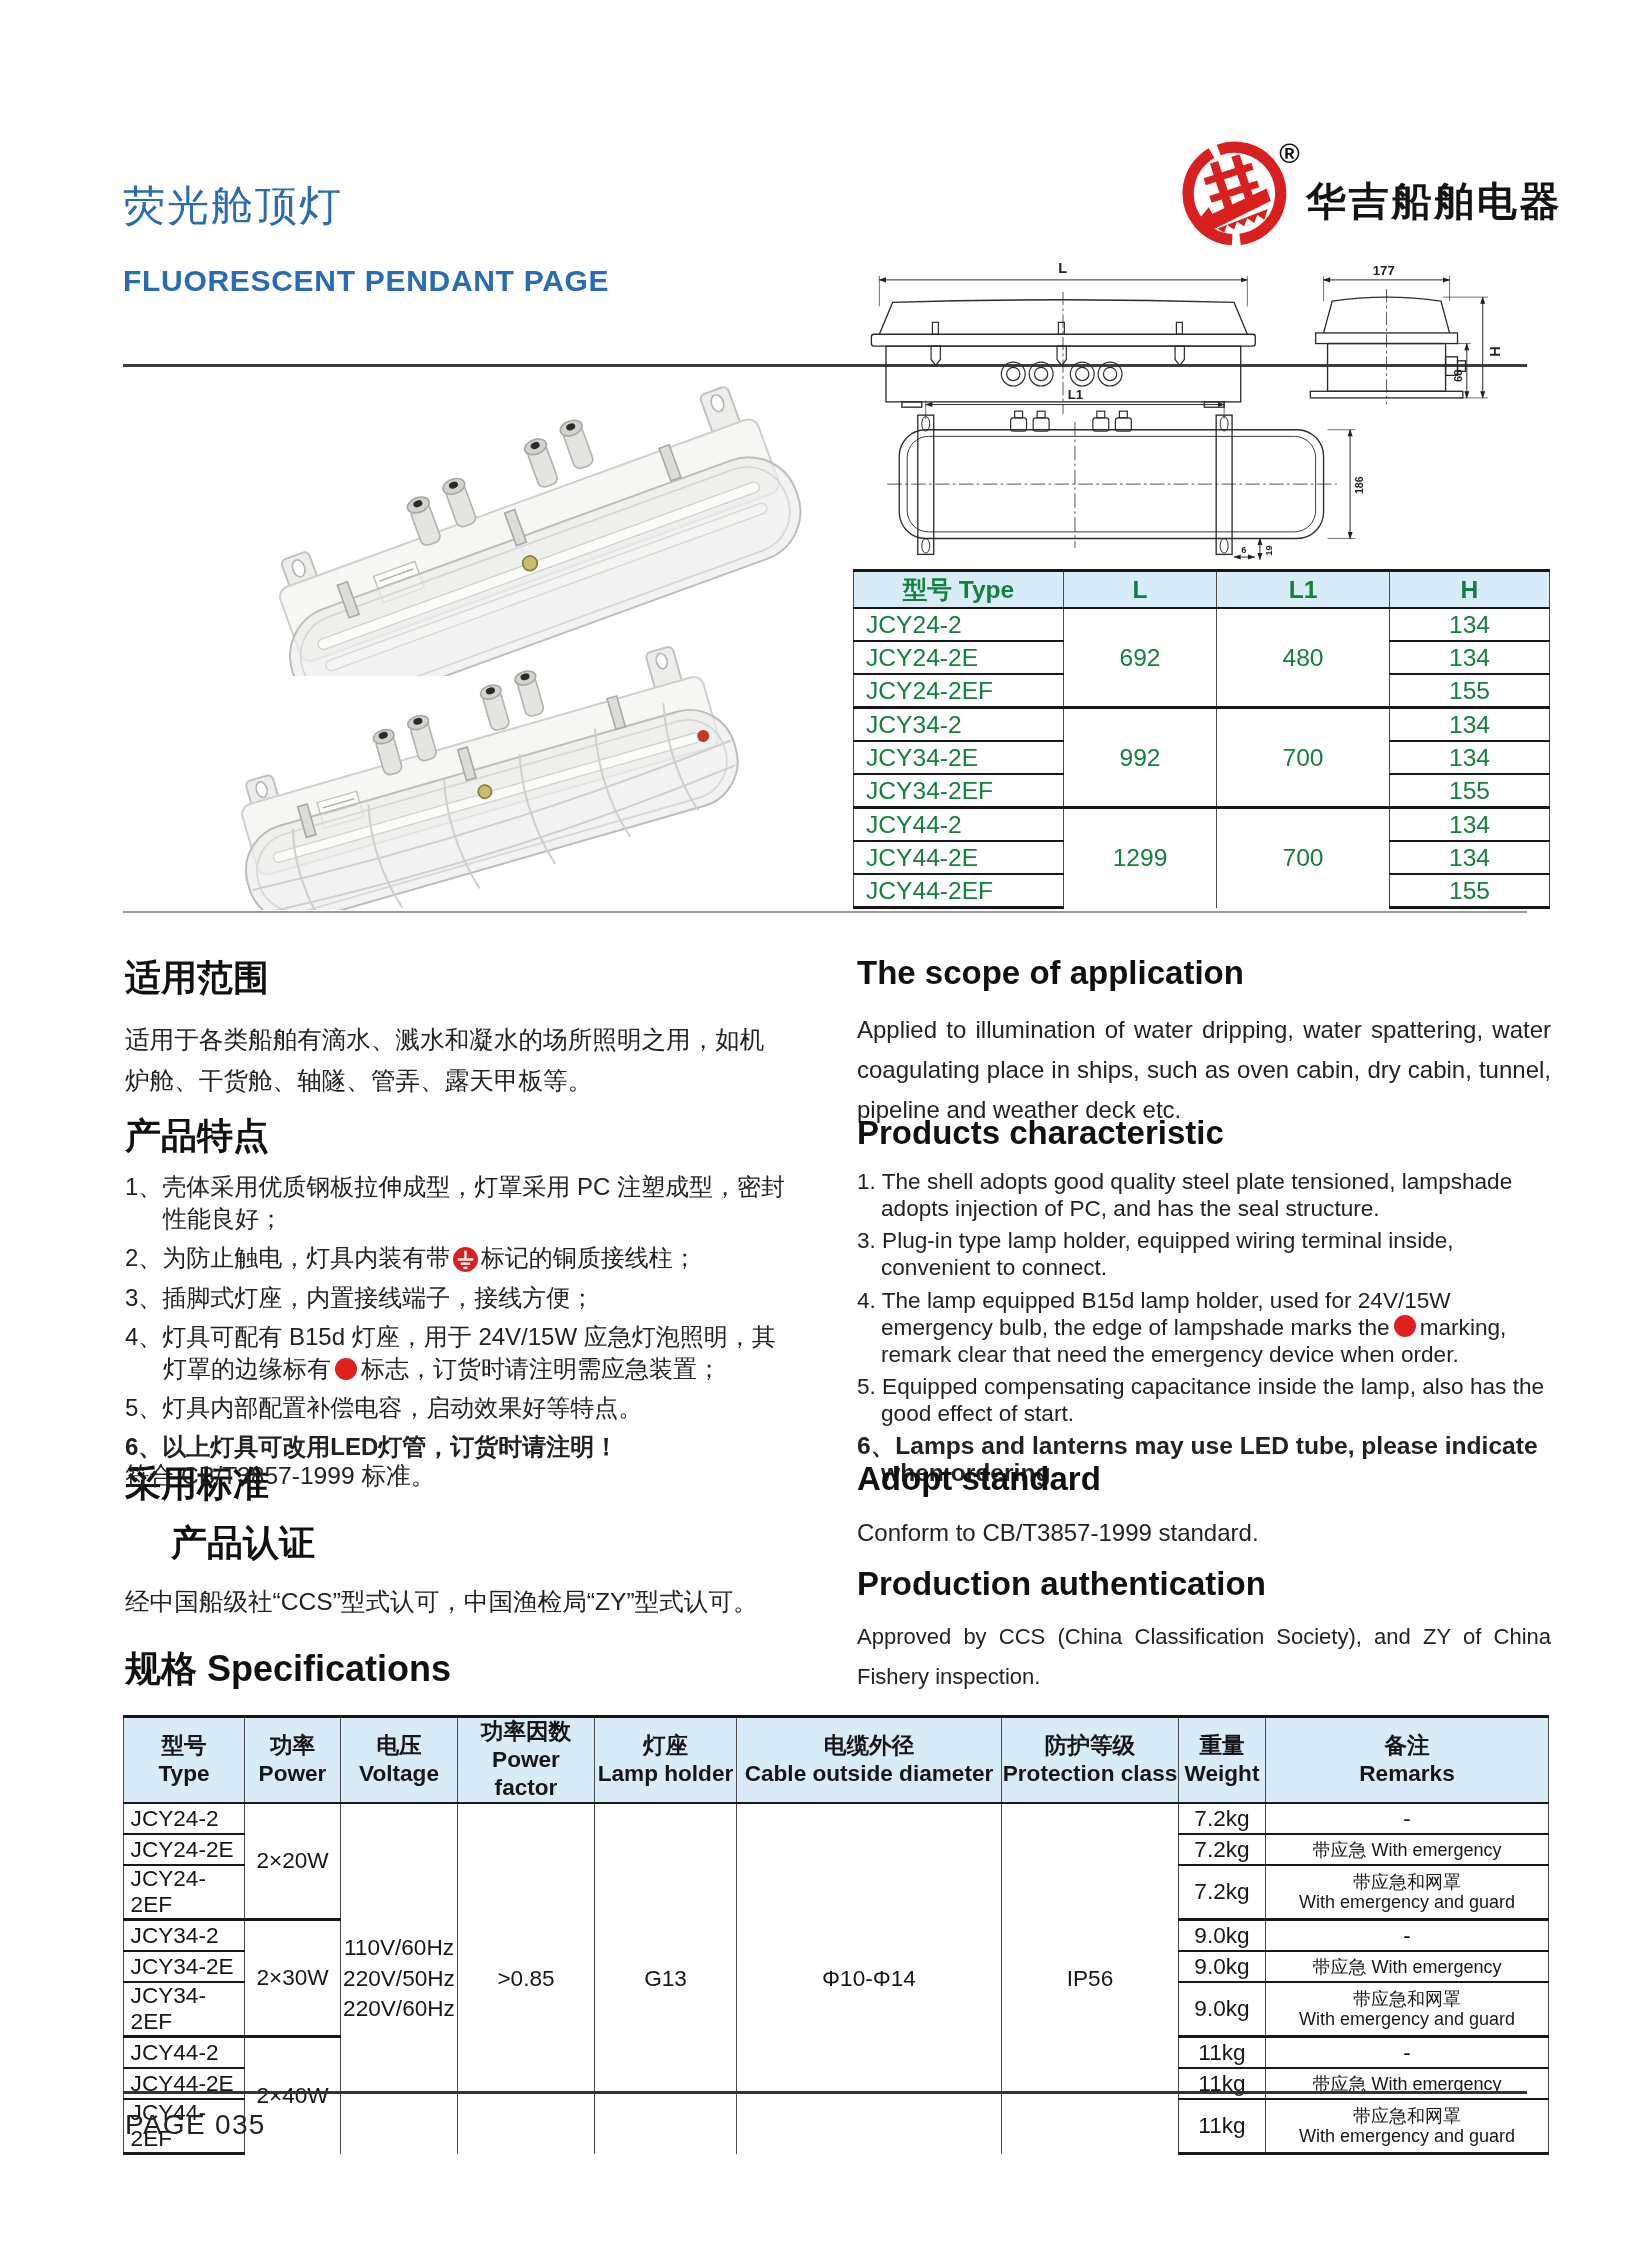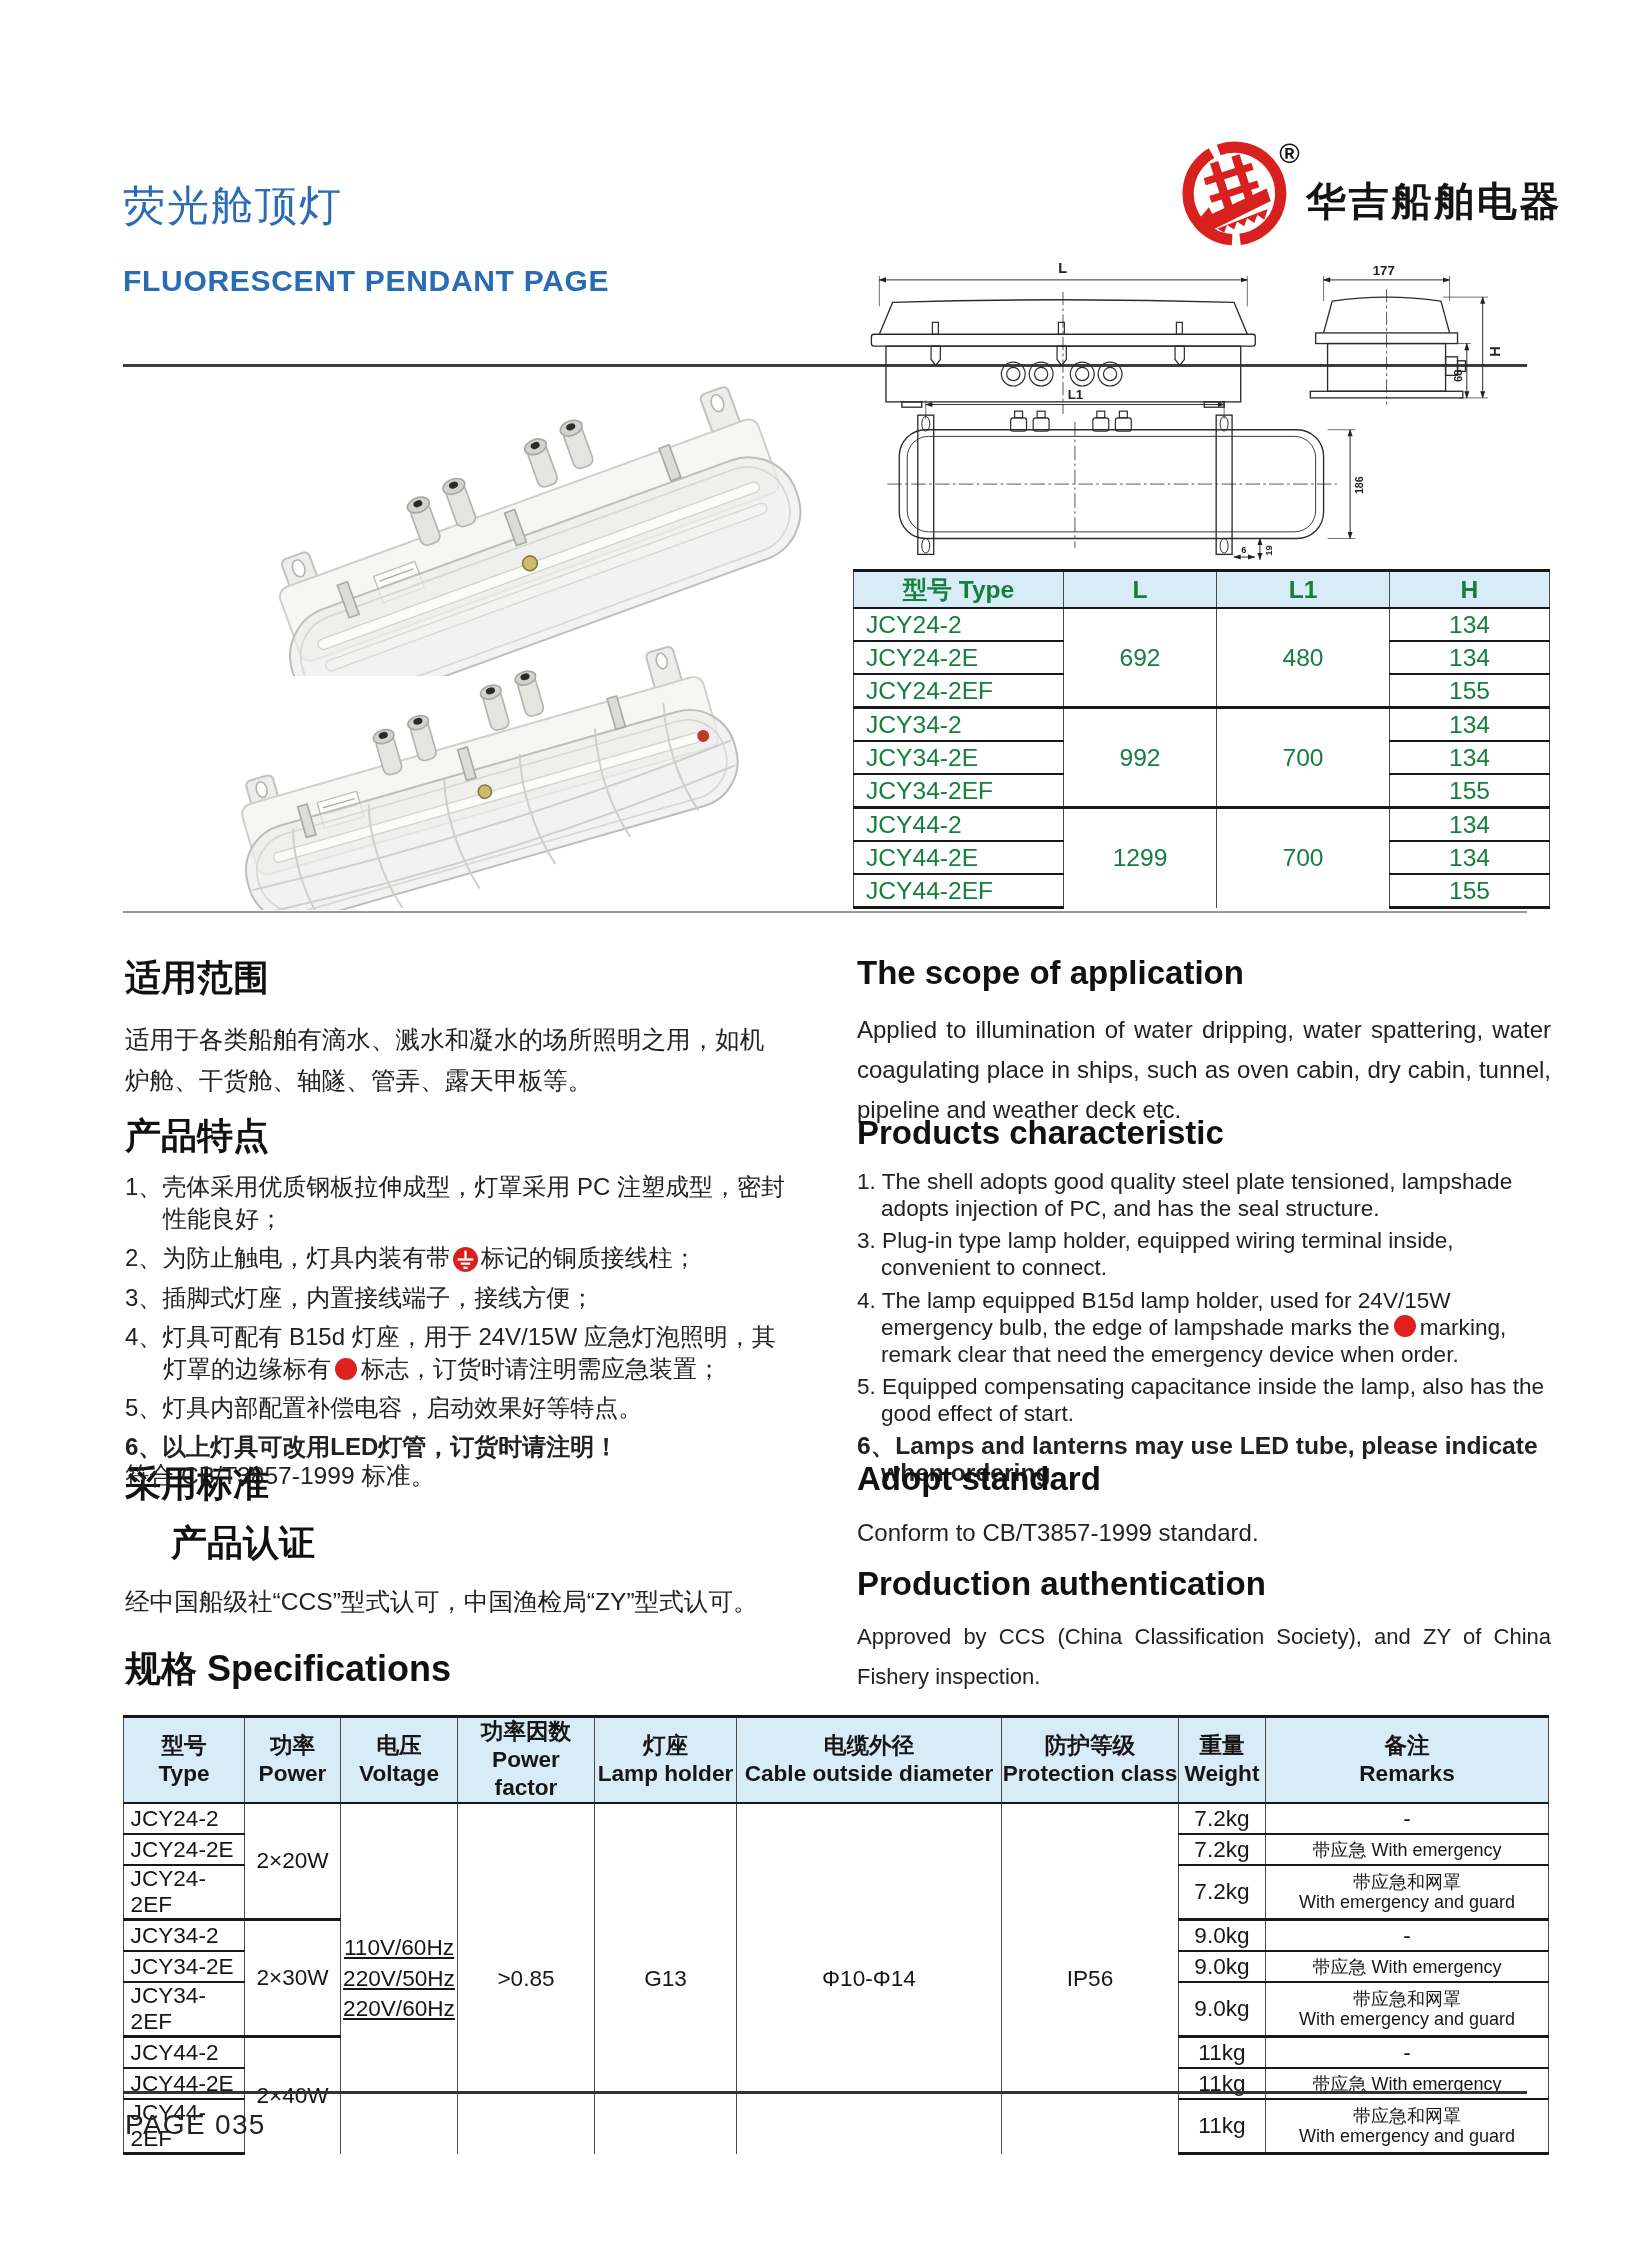--- a/index.html
+++ b/index.html
@@ -48,21 +48,21 @@
   .spec-table th,.spec-table td{border-left:1.3px solid #4a4a4a;border-right:1.3px solid #4a4a4a;
       font-size:22.6px;color:#161616;padding:0;text-align:center;vertical-align:middle;}
   .spec-table th{background:#d8ecf7;height:69px;font-weight:600;line-height:28px;
       border-top:3.3px solid #181818;border-bottom:2px solid #181818;}
   .spec-table td{height:29px;}
   .spec-table td.t{text-align:left;padding-left:6.6px;}
   .spec-table tr td{border-top:2px solid #181818;}
   .spec-table tr.grp td{border-top:3.3px solid #181818;}
   .spec-table tr.last td{border-bottom:3.3px solid #181818;}
   .spec-table .rem2{font-size:18px;line-height:20px;}
-  .spec-table .vcell div{line-height:30.5px;text-decoration:underline;}
+  .spec-table .vcell div{line-height:30.5px;}
 
   
   .drawings{left:859px;top:260px;}
   .photo1{left:196px;top:364px;}
   .photo2{left:166px;top:645px;}
   svg text{font-family:"Liberation Sans","DejaVu Sans",sans-serif;}
 </style>
 </head>
 <body>
 

